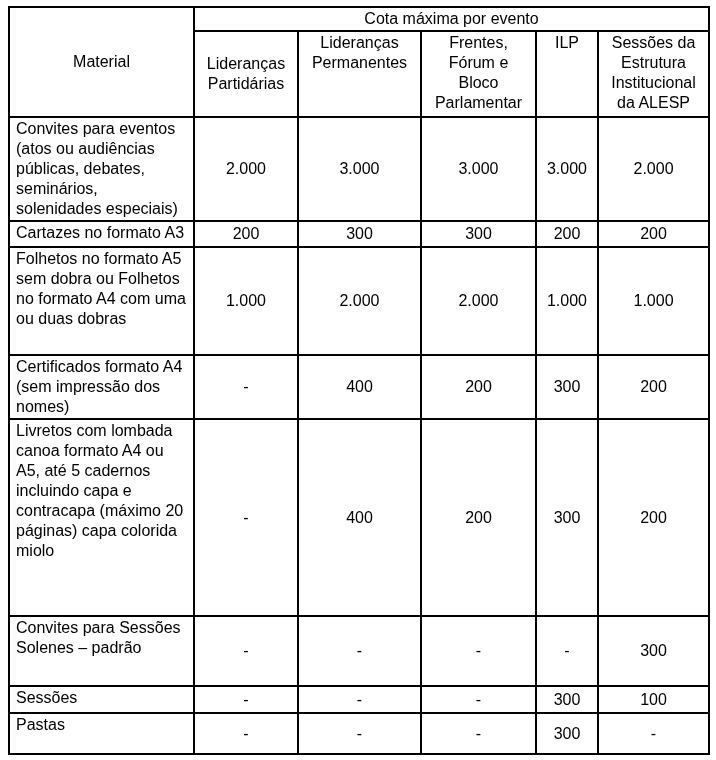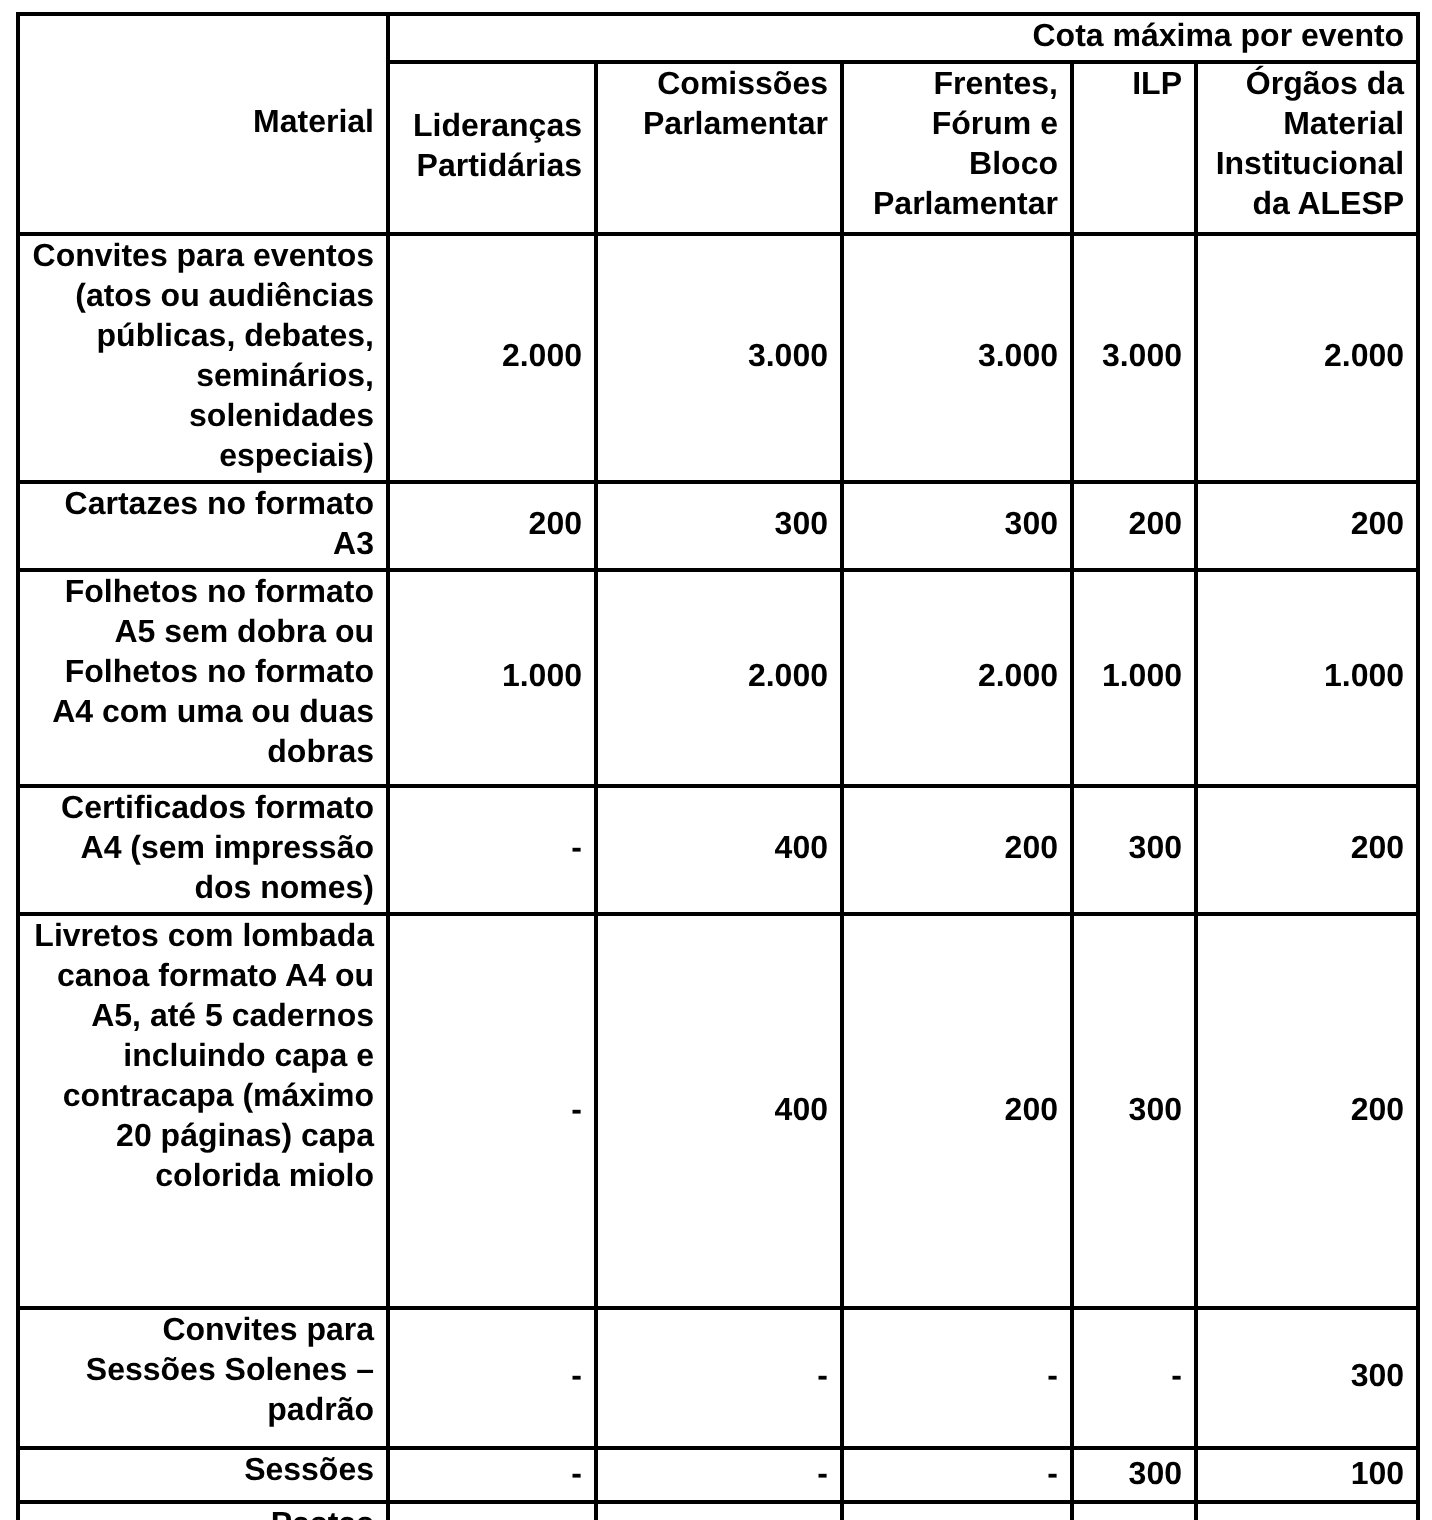--- a/index.html
+++ b/index.html
@@ -17,22 +17,21 @@
     width: 700px;
     font-family: "Liberation Sans", sans-serif;
     font-size: 16px;
     line-height: 20px;
     color: #000000;
   }
   table.quota td, table.quota th {
     border: 2px solid #000000;
     padding: 1px 6px;
     overflow: hidden;
-    font-weight: bold;
-    text-align: right;
+    font-weight: normal;
   }
   .mathead {
     text-align: center;
     vertical-align: middle;
     font-weight: bold;
     margin-top: 24px;
   }
   .group {
     text-align: center;
     vertical-align: middle;
@@ -68,24 +67,24 @@
     <col style="width:62px">
     <col style="width:111px">
   </colgroup>
   <tbody>
     <tr style="height:24px">
       <th class="mathead" rowspan="2">Material</th>
       <th class="group" colspan="5">Cota máxima por evento</th>
     </tr>
     <tr style="height:86px">
       <th class="colhead mid">Lideranças Partidárias</th>
-      <th class="colhead">Comissões Parlamentar</th>
+      <th class="colhead">Lideranças Permanentes</th>
       <th class="colhead">Frentes, Fórum e Bloco Parlamentar</th>
       <th class="colhead">ILP</th>
-      <th class="colhead">Órgãos da Material Institucional da ALESP</th>
+      <th class="colhead">Sessões da Estrutura Institucional da ALESP</th>
     </tr>
     <tr style="height:102px">
       <td class="mat">Convites para eventos (atos ou audiências públicas, debates, seminários, solenidades especiais)</td>
       <td class="val">2.000</td>
       <td class="val">3.000</td>
       <td class="val">3.000</td>
       <td class="val">3.000</td>
       <td class="val">2.000</td>
     </tr>
     <tr style="height:26px">

